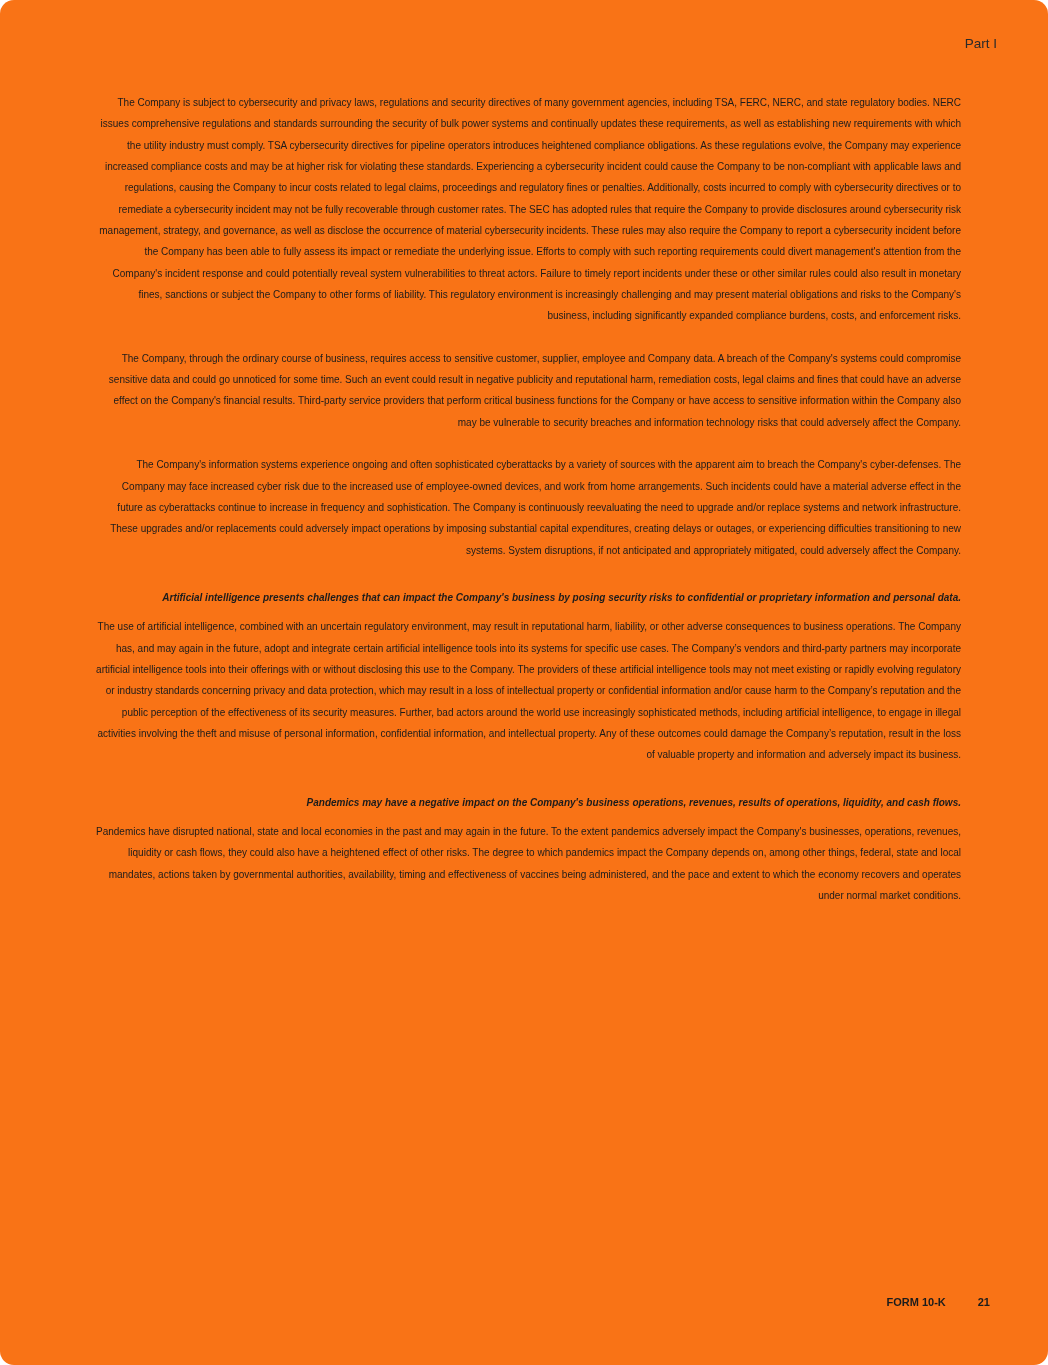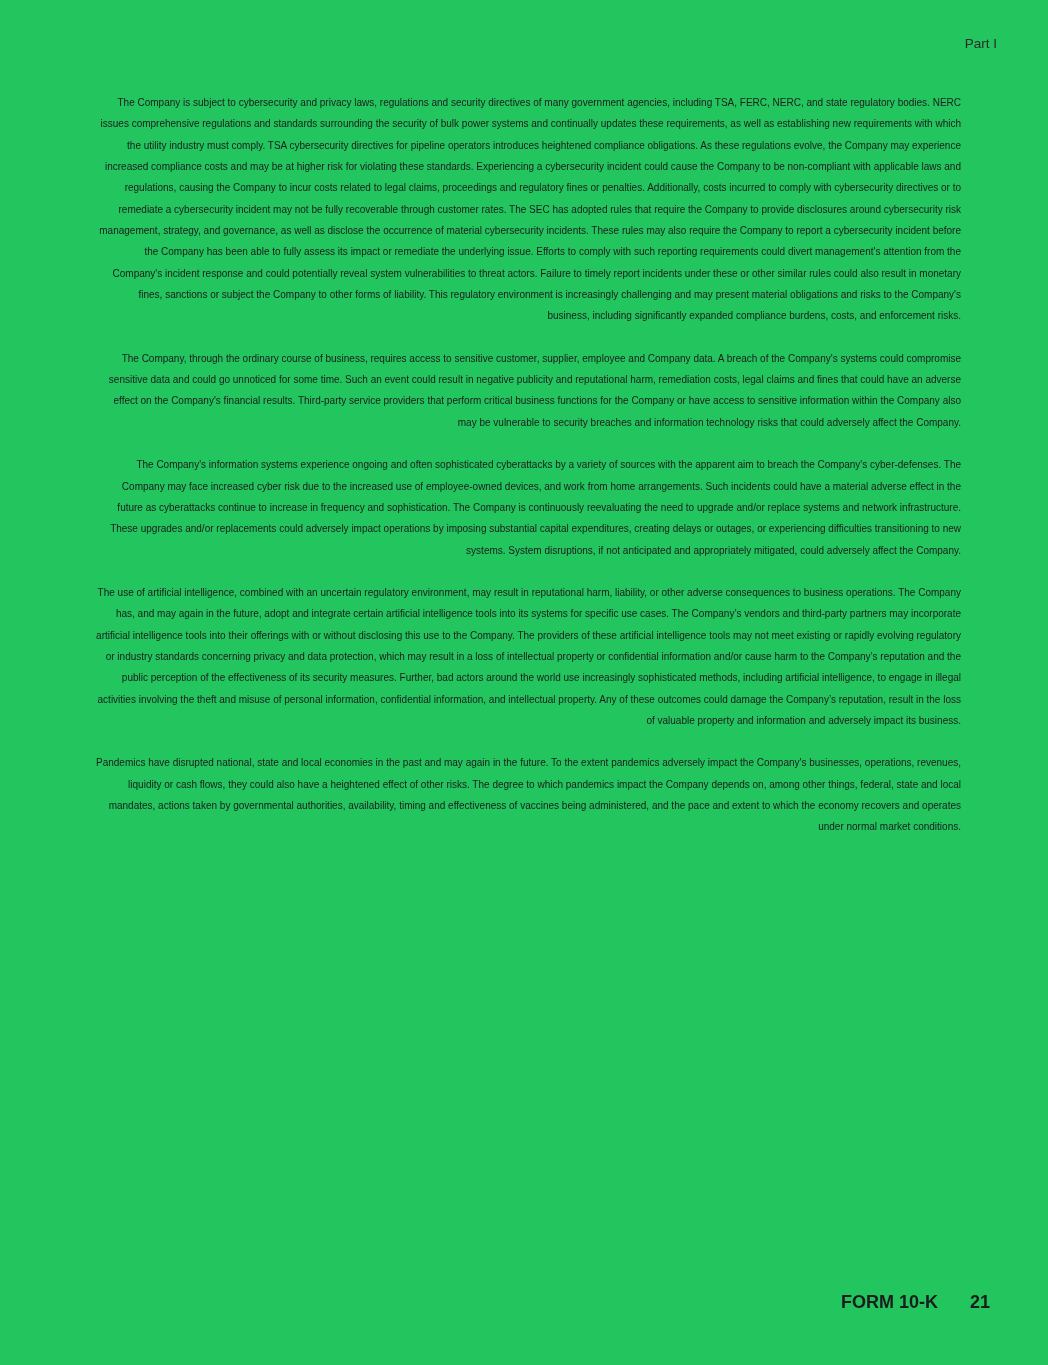--- a/index.html
+++ b/index.html
@@ -11,21 +11,22 @@
     width: 1048px;
     height: 1365px;
     position: relative;
     font-family: "Liberation Sans", "DejaVu Sans", sans-serif;
     color: #1c1c1c;
     overflow: hidden;
   }
   .page {
     position: absolute;
     inset: 0;
-    background: #22c55e;
+    background: #f97316;
+    border-radius: 14px;
   }
   .page-header {
     position: absolute;
     top: 36px;
     right: 51px;
     font-size: 13.5px;
     line-height: 16px;
     color: #2a2a2a;
   }
   .document-body {
@@ -49,21 +50,21 @@
     font-weight: bold;
     font-style: italic;
   }
   .heading + .paragraph {
     margin-top: 8px;
   }
   .page-footer {
     position: absolute;
     top: 1294px;
     right: 58px;
-    font-size: 18px;
+    font-size: 11px;
     line-height: 17px;
     font-weight: bold;
     color: #1c1c1c;
     display: flex;
     align-items: baseline;
   }
   .footer-form-label {
     margin-right: 32px;
   }
 </style>
@@ -71,21 +72,23 @@
 <body>
 
 <div class="page">
 
   <div class="page-header">Part I</div>
 
   <div class="document-body">
       <div class="paragraph">The Company is subject to cybersecurity and privacy laws, regulations and security directives of many government agencies, including TSA, FERC, NERC, and state regulatory bodies. NERC issues comprehensive regulations and standards surrounding the security of bulk power systems and continually updates these requirements, as well as establishing new requirements with which the utility industry must comply. TSA cybersecurity directives for pipeline operators introduces heightened compliance obligations. As these regulations evolve, the Company may experience increased compliance costs and may be at higher risk for violating these standards. Experiencing a cybersecurity incident could cause the Company to be non-compliant with applicable laws and regulations, causing the Company to incur costs related to legal claims, proceedings and regulatory fines or penalties. Additionally, costs incurred to comply with cybersecurity directives or to remediate a cybersecurity incident may not be fully recoverable through customer rates. The SEC has adopted rules that require the Company to provide disclosures around cybersecurity risk management, strategy, and governance, as well as disclose the occurrence of material cybersecurity incidents. These rules may also require the Company to report a cybersecurity incident before the Company has been able to fully assess its impact or remediate the underlying issue. Efforts to comply with such reporting requirements could divert management's attention from the Company's incident response and could potentially reveal system vulnerabilities to threat actors. Failure to timely report incidents under these or other similar rules could also result in monetary fines, sanctions or subject the Company to other forms of liability. This regulatory environment is increasingly challenging and may present material obligations and risks to the Company's business, including significantly expanded compliance burdens, costs, and enforcement risks.</div>
       <div class="paragraph">The Company, through the ordinary course of business, requires access to sensitive customer, supplier, employee and Company data. A breach of the Company's systems could compromise sensitive data and could go unnoticed for some time. Such an event could result in negative publicity and reputational harm, remediation costs, legal claims and fines that could have an adverse effect on the Company's financial results. Third-party service providers that perform critical business functions for the Company or have access to sensitive information within the Company also may be vulnerable to security breaches and information technology risks that could adversely affect the Company.</div>
       <div class="paragraph">The Company's information systems experience ongoing and often sophisticated cyberattacks by a variety of sources with the apparent aim to breach the Company's cyber-defenses. The Company may face increased cyber risk due to the increased use of employee-owned devices, and work from home arrangements. Such incidents could have a material adverse effect in the future as cyberattacks continue to increase in frequency and sophistication. The Company is continuously reevaluating the need to upgrade and/or replace systems and network infrastructure. These upgrades and/or replacements could adversely impact operations by imposing substantial capital expenditures, creating delays or outages, or experiencing difficulties transitioning to new systems. System disruptions, if not anticipated and appropriately mitigated, could adversely affect the Company.</div>
+      <div class="heading">Artificial intelligence presents challenges that can impact the Company's business by posing security risks to confidential or proprietary information and personal data.</div>
       <div class="paragraph">The use of artificial intelligence, combined with an uncertain regulatory environment, may result in reputational harm, liability, or other adverse consequences to business operations. The Company has, and may again in the future, adopt and integrate certain artificial intelligence tools into its systems for specific use cases. The Company’s vendors and third-party partners may incorporate artificial intelligence tools into their offerings with or without disclosing this use to the Company. The providers of these artificial intelligence tools may not meet existing or rapidly evolving regulatory or industry standards concerning privacy and data protection, which may result in a loss of intellectual property or confidential information and/or cause harm to the Company’s reputation and the public perception of the effectiveness of its security measures. Further, bad actors around the world use increasingly sophisticated methods, including artificial intelligence, to engage in illegal activities involving the theft and misuse of personal information, confidential information, and intellectual property. Any of these outcomes could damage the Company’s reputation, result in the loss of valuable property and information and adversely impact its business.</div>
+      <div class="heading">Pandemics may have a negative impact on the Company's business operations, revenues, results of operations, liquidity, and cash flows.</div>
       <div class="paragraph">Pandemics have disrupted national, state and local economies in the past and may again in the future. To the extent pandemics adversely impact the Company's businesses, operations, revenues, liquidity or cash flows, they could also have a heightened effect of other risks. The degree to which pandemics impact the Company depends on, among other things, federal, state and local mandates, actions taken by governmental authorities, availability, timing and effectiveness of vaccines being administered, and the pace and extent to which the economy recovers and operates under normal market conditions.</div>
     </div>
 
   <div class="page-footer">
     <span class="footer-form-label">FORM 10-K</span>
     <span class="footer-page-number">21</span>
   </div>
 
 </div>
 

